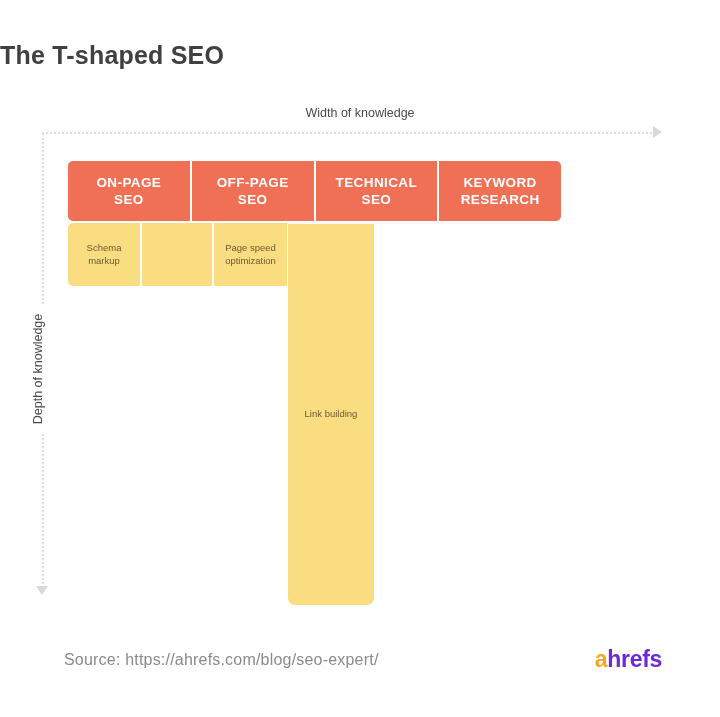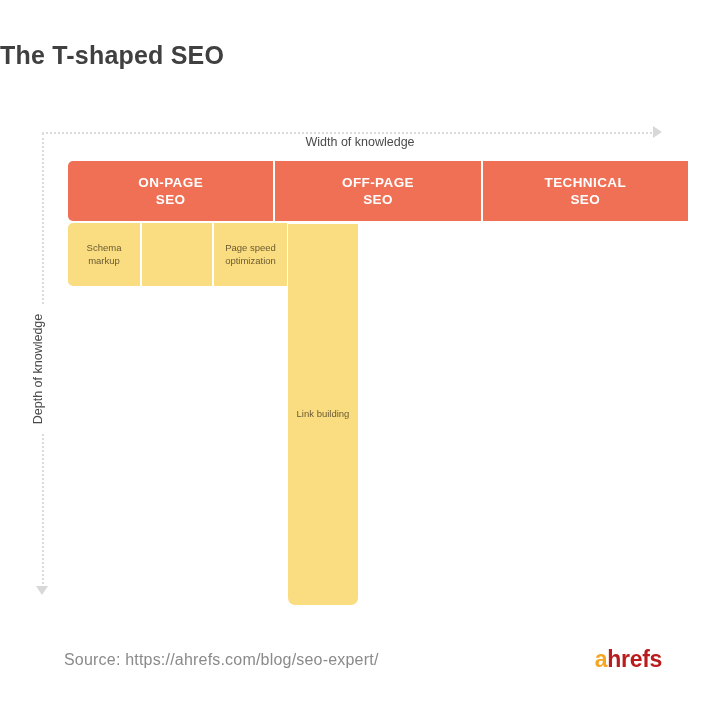--- a/index.html
+++ b/index.html
@@ -58,21 +58,21 @@
     position: absolute;
     left: 36px;
     top: 586px;
     width: 0; height: 0;
     border-left: 6px solid transparent;
     border-right: 6px solid transparent;
     border-top: 9px solid #d8d8d8;
   }
   .axis-top-label {
     position: absolute;
-    top: 135px;
+    top: 106px;
     left: 0;
     width: 720px;
     text-align: center;
     font-size: 12.5px;
     color: #4a4a4a;
   }
   .axis-top-label span {
     background: #ffffff;
     padding: 0 12px;
   }
@@ -95,21 +95,21 @@
   .diagram {
     position: absolute;
     left: 68px;
     top: 161px;
     width: 590px;
   }
 
   
   .cat-row {
     display: flex;
-    width: 620px;
+    width: 493px;
     height: 60px;
     gap: 2px;
   }
   .cat-cell {
     flex: 1 1 0;
     background: #ef7055;
     color: #ffffff;
     font-size: 13.5px;
     font-weight: bold;
     letter-spacing: 0.4px;
@@ -146,21 +146,21 @@
   .sub-cell.stem-head {
     background: #fadd80;
     border-radius: 0;
   }
 
   
   .stem {
     position: absolute;
     left: 288px;
     top: 224px;
-    width: 70px;
+    width: 86px;
     height: 381px;
     background: #fadd80;
     border-radius: 0 0 7px 7px;
     display: flex;
     align-items: center;
     justify-content: center;
     text-align: center;
     color: #6b5a33;
     font-size: 9.5px;
     line-height: 1.35;
@@ -177,21 +177,21 @@
   }
   .logo {
     position: absolute;
     right: 58px;
     top: 646px;
     font-size: 23px;
     font-weight: bold;
     letter-spacing: -0.3px;
   }
   .logo .logo-a { color: #f5a623; }
-  .logo .logo-rest { color: #b91c1c; }
+  .logo .logo-rest { color: #6d28d9; }
 </style>
 </head>
 <body>
 
 <div class="page-title">The T-shaped SEO</div>
 
 <div class="axis-top"></div>
 <div class="axis-top-arrow"></div>
 <div class="axis-top-label">
   <span>Width of knowledge</span>
@@ -215,20 +215,26 @@
     <div class="cat-cell">
       <div>
         <div>OFF-PAGE</div>
         <div>SEO</div>
       </div>
     </div>
     <div class="cat-cell">
       <div>
         <div>TECHNICAL</div>
         <div>SEO</div>
+      </div>
+    </div>
+    <div class="cat-cell last">
+      <div>
+        <div>KEYWORD</div>
+        <div>RESEARCH</div>
       </div>
     </div>
   </div>
 
   <div class="sub-row">
     <div class="sub-cell first" style="flex:0 0 72px">Schema markup</div>
     <div class="sub-cell stem-head" style="flex:0 0 70px"></div>
     <div class="sub-cell" style="flex:0 0 73px">Page speed optimization</div>
   </div>
 

